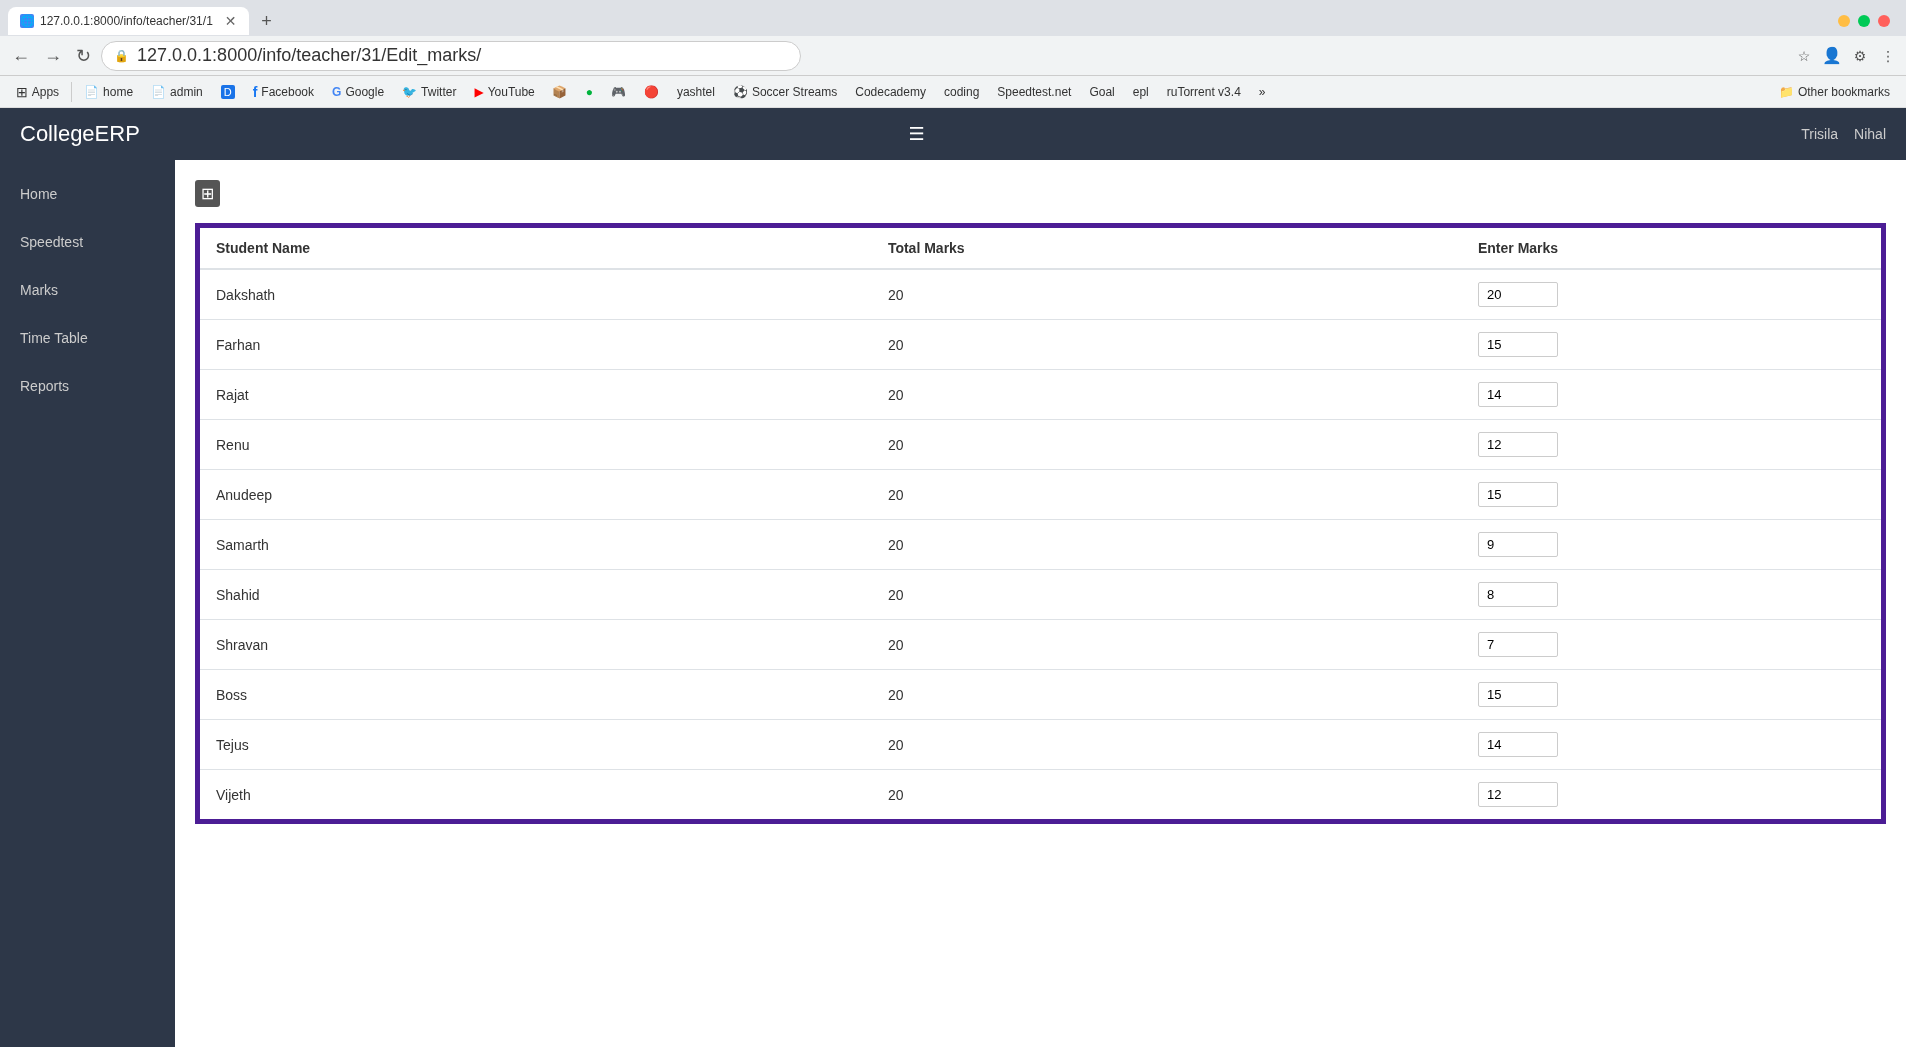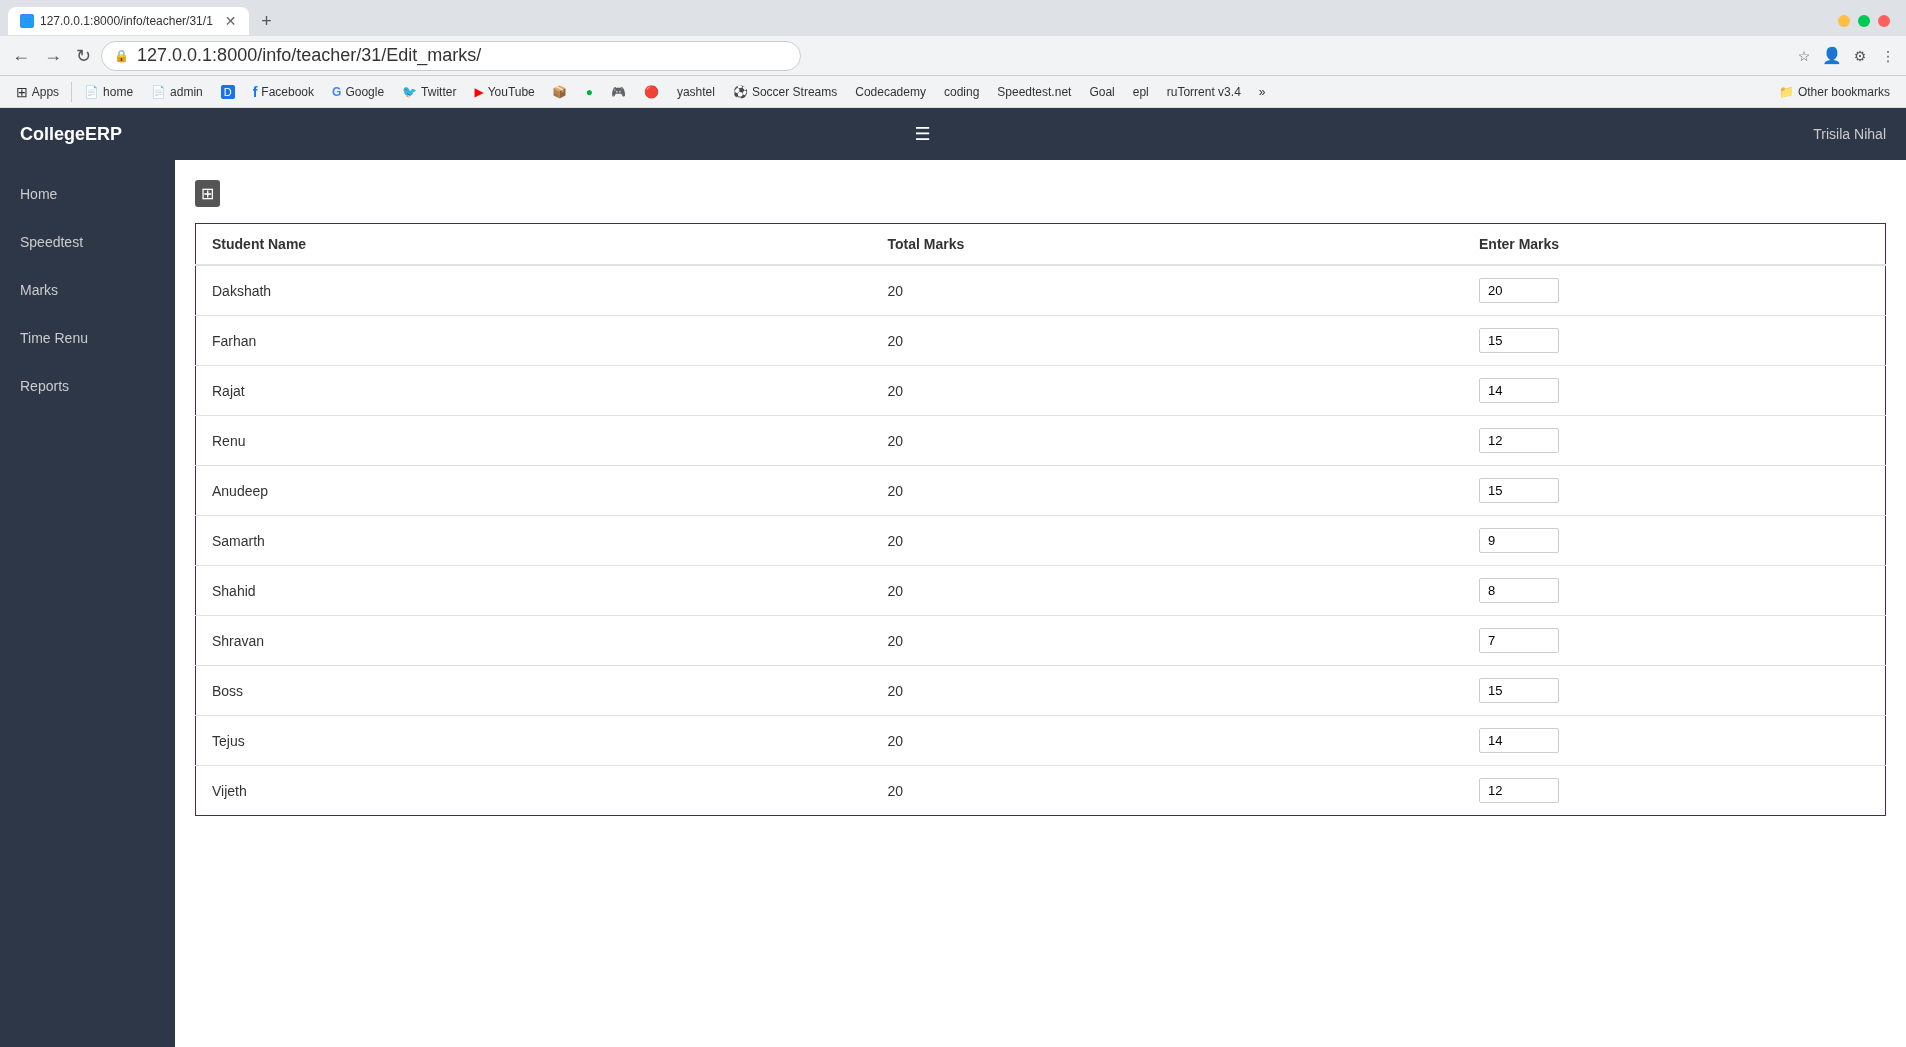--- a/index.html
+++ b/index.html
@@ -28,31 +28,31 @@
 
     
     .app-container { display: flex; height: calc(100vh - 108px); }
 
     .sidebar { width: 175px; background: #2d3748; color: #fff; flex-shrink: 0; display: flex; flex-direction: column; padding-top: 0; }
     .sidebar-nav { display: flex; flex-direction: column; padding: 10px 0; }
     .sidebar-item { padding: 16px 20px; color: #ccc; cursor: pointer; font-size: 14px; }
 
     .main-content { flex: 1; background: #fff; overflow-y: auto; padding: 20px; }
 
-    .marks-table { width: 100%; border-collapse: collapse; border: 1px solid #4c1d95; }
+    .marks-table { width: 100%; border-collapse: collapse; border: 5px solid #4c1d95; }
     .marks-table th { padding: 12px 16px; text-align: left; font-weight: 600; font-size: 14px; color: #333; border-bottom: 2px solid #dee2e6; background: #fff; }
     .marks-table td { padding: 12px 16px; border-bottom: 1px solid #dee2e6; font-size: 14px; color: #333; vertical-align: middle; }
     .marks-table tr:last-child td { border-bottom: none; }
 
     .marks-input { border: 1px solid #ccc; padding: 4px 8px; width: 80px; font-size: 13px; border-radius: 2px; }
 
     .hamburger-icon { cursor: pointer; font-size: 18px; margin-left: 12px; }
     .top-bar { background: #2d3748; color: #fff; display: flex; align-items: center; padding: 0 20px; height: 52px; }
-    .top-bar-brand { font-size: 18px; font-weight: bold; flex: 1; }
-    .top-bar-right { display: flex; gap: 4px; font-size: 14px; }
+    .top-bar-brand { font-size: 22px; font-weight: normal; flex: 1; }
+    .top-bar-right { display: flex; gap: 16px; font-size: 14px; }
     .top-bar-link { color: #ccc; cursor: pointer; text-decoration: none; }
 
     .col-name { width: 40%; }
     .col-total { width: 35%; }
     .col-enter { width: 25%; }
   </style>
 </head>
 <body>
 
 <div class="browser-chrome">
@@ -179,21 +179,21 @@
   </div>
 </div>
 
 <div class="app-container">
 
   <div class="sidebar">
     <div class="sidebar-nav">
       <div class="sidebar-item">Home</div>
       <div class="sidebar-item">Speedtest</div>
       <div class="sidebar-item">Marks</div>
-      <div class="sidebar-item">Time Renu</div>
+      <div class="sidebar-item">Time Table</div>
       <div class="sidebar-item">Reports</div>
     </div>
   </div>
 
   <div class="main-content">
 
     <div style="margin-bottom:16px;">
       <div style="display:inline-block;background:#555;color:#fff;padding:4px 6px;border-radius:3px;font-size:16px;">⊞</div>
     </div>
 

